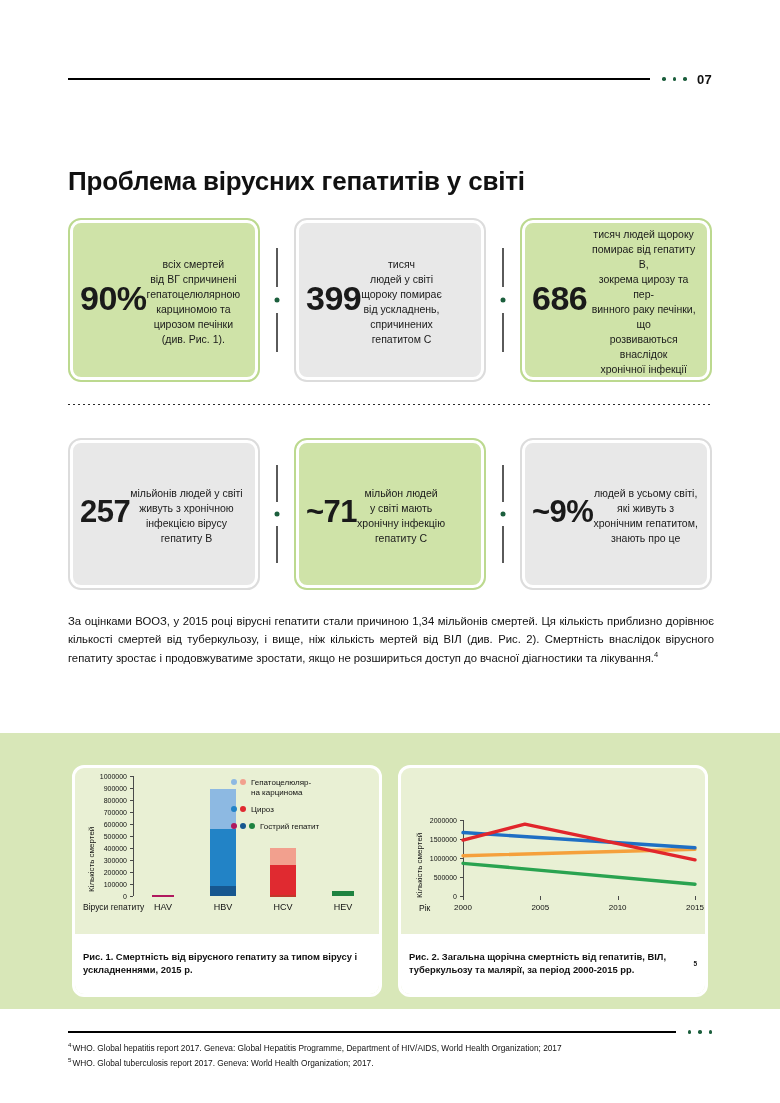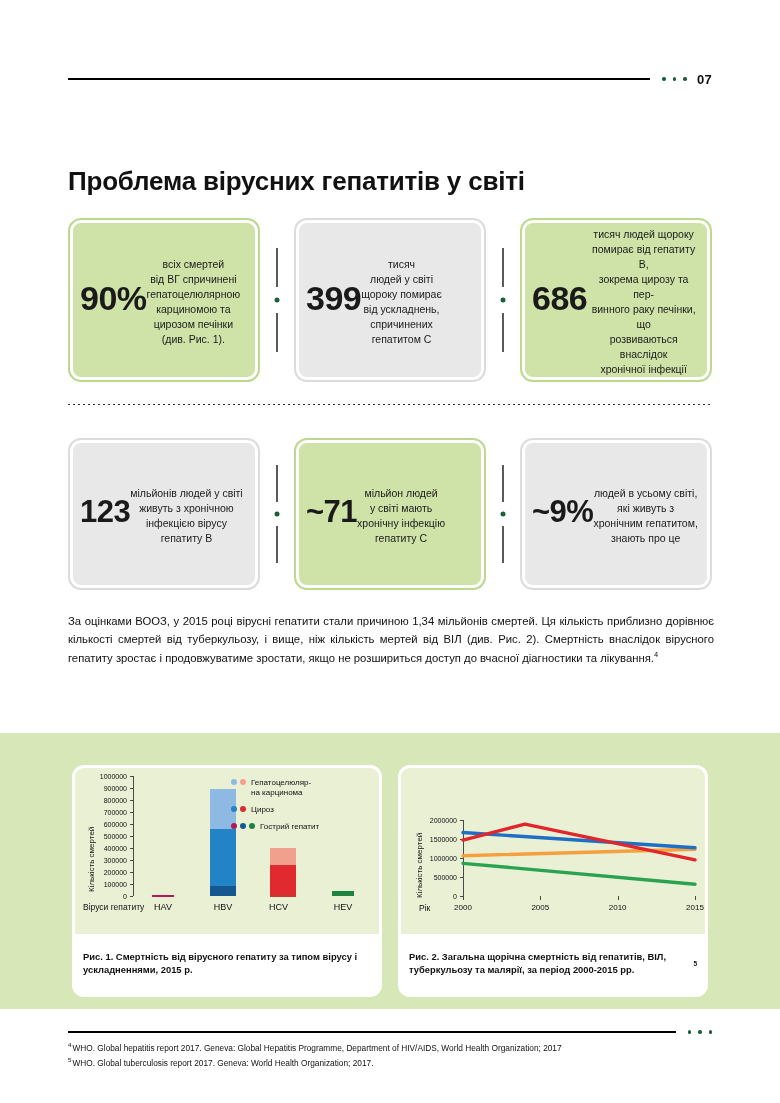--- a/index.html
+++ b/index.html
@@ -181,21 +181,21 @@
     <div class="card green">
       <div class="big">686</div>
       <div class="cap">тисяч людей щороку<br>помирає від гепатиту В,<br>зокрема цирозу та пер-<br>винного раку печінки, що<br>розвиваються внаслідок<br>хронічної інфекції</div>
     </div>
   </div>
 
   <div class="dotted-divider"></div>
 
   <div class="cards-row" id="row2">
     <div class="card grey">
-      <div class="big">123</div>
+      <div class="big">257</div>
       <div class="cap">мільйонів людей у світі<br>живуть з хронічною<br>інфекцією вірусу<br>гепатиту В</div>
     </div>
     <div class="sep">
       <div class="bar t"></div>
         <div class="dot"></div>
         <div class="bar b"></div>
     </div>
     <div class="card green">
       <div class="big">~71</div>
       <div class="cap">мільйон людей<br>у світі мають<br>хронічну інфекцію<br>гепатиту С</div>
@@ -245,21 +245,21 @@
           <div class="axis-line" style="left: 58px; top: 8px; width: 1px; height: 120px;"></div>
           <div style="position: absolute; background: rgb(176, 25, 94); width: 22px; left: 77px; top: 126.68px; height: 2px;"></div>
           <div class="axis-lbl" style="font-size: 9px; left: 74px; top: 134px; width: 28px; text-align: center;">HAV</div>
           <div style="position: absolute; background: rgb(23, 87, 143); width: 26px; left: 135px; top: 118.4px; height: 9.6px;"></div>
           <div style="position: absolute; background: rgb(34, 131, 198); width: 26px; left: 135px; top: 60.8px; height: 57.6px;"></div>
           <div style="position: absolute; background: rgb(141, 185, 226); width: 26px; left: 135px; top: 21.2px; height: 39.6px;"></div>
           <div class="axis-lbl" style="font-size: 9px; left: 134px; top: 134px; width: 28px; text-align: center;">HBV</div>
           <div style="position: absolute; background: rgb(192, 57, 43); width: 26px; left: 195px; top: 126.8px; height: 2px;"></div>
           <div style="position: absolute; background: rgb(224, 42, 48); width: 26px; left: 195px; top: 96.8px; height: 30px;"></div>
           <div style="position: absolute; background: rgb(242, 160, 142); width: 26px; left: 195px; top: 80px; height: 16.8px;"></div>
-          <div class="axis-lbl" style="font-size: 9px; left: 194px; top: 134px; width: 28px; text-align: left;">HCV</div>
+          <div class="axis-lbl" style="font-size: 9px; left: 194px; top: 134px; width: 28px; text-align: center;">HCV</div>
           <div style="position: absolute; background: rgb(30, 131, 64); width: 22px; left: 257px; top: 122.72px; height: 5.28px;"></div>
           <div class="axis-lbl" style="font-size: 9px; left: 254px; top: 134px; width: 28px; text-align: center;">HEV</div>
           <div class="axis-lbl" style="font-size: 8.5px; left: 8px; top: 134px;">Віруси гепатиту</div>
           <div class="legend1" style="left: 156px; top: 10px;">
             <div class="lrow">
               <div class="swatches">
                 <i style="background: rgb(141, 185, 226);"></i>
                 <i style="background: rgb(242, 160, 142);"></i>
               </div>
               <div class="ltxt">Гепатоцелюляр-<br>на карцинома</div>

